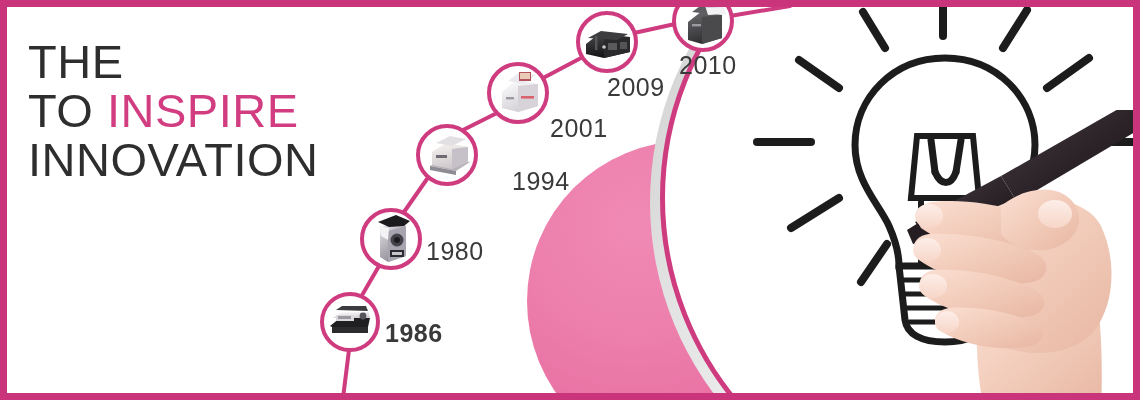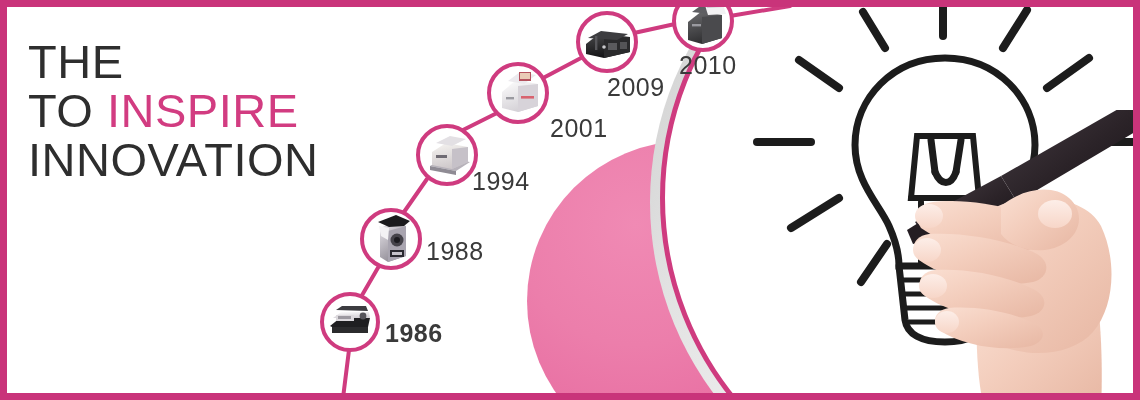--- a/index.html
+++ b/index.html
@@ -129,21 +129,21 @@
     position: absolute;
     font-size: 25px;
     font-weight: 300;
     color: #3a3a3a;
     letter-spacing: 0.5px;
     z-index: 34;
     white-space: nowrap;
   }
   .y1986 { left: 385px; top: 319px; font-weight: bold; }
   .y1988 { left: 426px; top: 237px; }
-  .y1994 { left: 472px; top: 167px; }
+  .y1994 { left: 512px; top: 167px; }
   .y2001 { left: 540px; top: 114px; margin-left: 10px; }
   .y2009 { left: 607px; top: 73px; }
   .y2010 { left: 679px; top: 51px; }
 
   
 </style>
 </head>
 <body>
 
 <div id="banner">
@@ -362,20 +362,20 @@
     </g>
   </svg>
 
   <div class="headline">
     <span class="line line-1">THE</span>
     <span class="line line-3"><span>TO </span><span class="accent">INSPIRE</span></span>
     <span class="line line-2">INNOVATION</span>
   </div>
 
   <div class="year y1986">1986</div>
-  <div class="year y1988">1988</div>
+  <div class="year y1988">1980</div>
   <div class="year y1994">1994</div>
   <div class="year y2001">2001</div>
   <div class="year y2009">2009</div>
   <div class="year y2010">2010</div>
 
   <div class="frame"></div>
 </div>
 
 </body></html>

